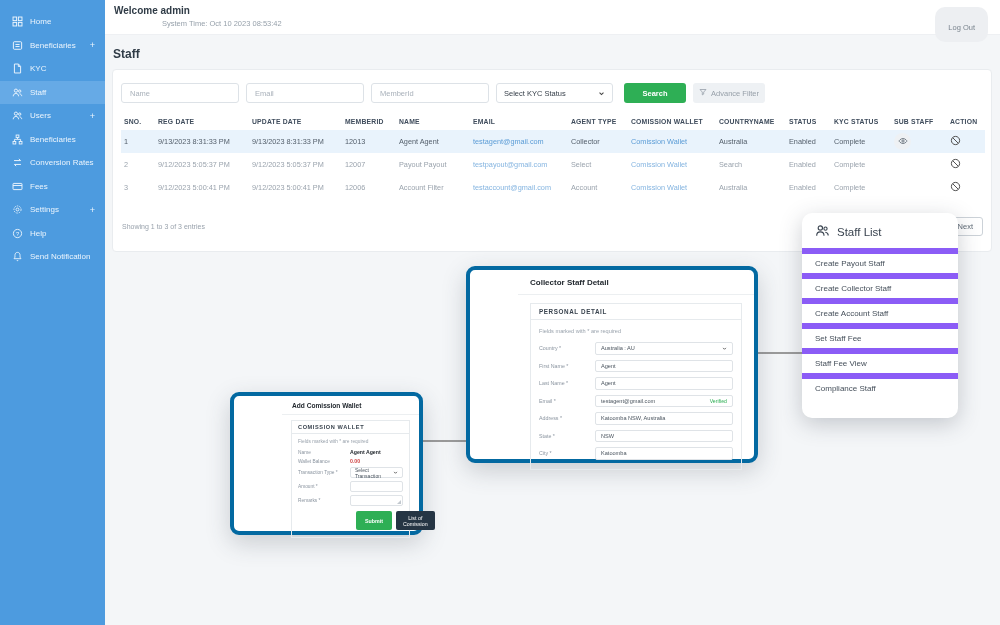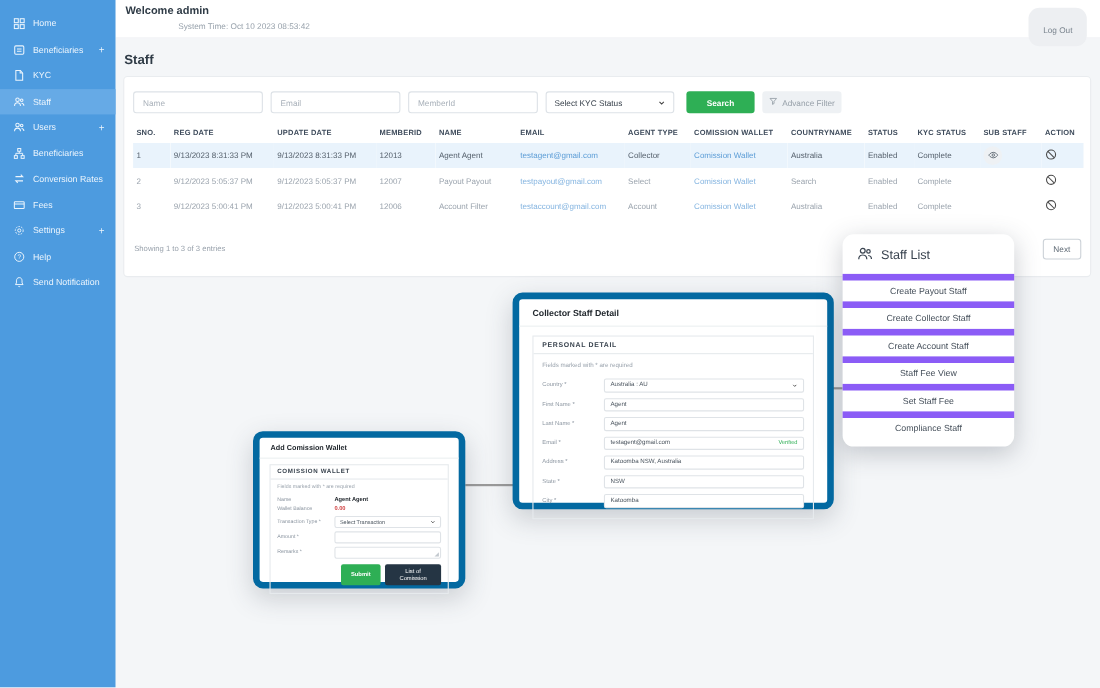--- a/index.html
+++ b/index.html
@@ -48,27 +48,27 @@
 
   .showing { position:absolute; left:9px; top:153px; font-size:7px; color:#99a2ac; }
   .next-btn { position:absolute; right:8px; top:147px; background:#fff; border:1px solid #ccd2d8; border-radius:3px; font-size:7.5px; color:#5f6a75; padding:4px 9px; cursor:pointer; font-family:inherit; }
 
   
   .connector { position:absolute; height:2px; background:#9b9b9b; z-index:3; }
   .connector.c1 { left:423px; top:440px; width:44px; }
   .connector.c2 { left:757px; top:352px; width:46px; }
 
   
-  .staff-popup { position:absolute; left:766px; top:213px; width:156px; background:#fff; border-radius:10px; box-shadow:0 6px 22px rgba(50,60,75,.25); z-index:6; padding-bottom:7px;text-align:center; }
+  .staff-popup { position:absolute; left:802px; top:213px; width:156px; background:#fff; border-radius:10px; box-shadow:0 6px 22px rgba(50,60,75,.25); z-index:6; padding-bottom:20px; }
   .sp-header { display:flex; align-items:center; gap:7px; padding:10px 13px 8px 13px; font-size:11.5px; color:#3a4450; }
   .sp-header svg { width:15px; height:15px; color:#3a4450; }
   .sp-item { padding:5px 13px; font-size:8px; color:#454f5a; border-top:6px solid #8b5cf6; cursor:pointer; }
 
   
-  .dialog { position:absolute; background:#fff; border-radius:9px; box-shadow:0 8px 24px rgba(50,60,75,.22); z-index:5; border:6px solid #0369a1; }
+  .dialog { position:absolute; background:#fff; border-radius:9px; box-shadow:0 8px 24px rgba(50,60,75,.22); z-index:5; border:4px solid #0369a1;padding-left:48px; }
   .dlg-title { font-weight:bold; color:#23292f; border-bottom:1px solid #eceff1; }
   .sec-box { border:1px solid #e6eaed; }
   .sec-head { font-weight:bold; color:#39434e; border-bottom:1px solid #e6eaed; letter-spacing:.6px; }
   .req-note { color:#9aa3ad; }
   .frow { display:flex; align-items:center; }
   .flabel { color:#8b95a0; flex-shrink:0; }
   .ffield { flex:1; border:1px solid #dfe3e7; border-radius:2px; color:#4a545e; display:flex; align-items:center; background:#fff; }
   .caret { margin-left:auto; color:#555; }
   .caret svg { display:block; }
 
@@ -376,22 +376,22 @@
           <circle cx="5.7" cy="5.3" r="2.3"></circle>
           <circle cx="11.2" cy="6" r="1.7"></circle>
           <path d="M1.8 13.5c0-2.6 1.8-4.1 3.9-4.1s3.9 1.5 3.9 4.1"></path>
           <path d="M11 9.9c1.8.2 3.1 1.6 3.1 3.4"></path>
         </svg></span>
     <span>Staff List</span>
   </div>
   <div class="sp-item">Create Payout Staff</div>
   <div class="sp-item">Create Collector Staff</div>
   <div class="sp-item">Create Account Staff</div>
+  <div class="sp-item">Set Staff Fee</div>
   <div class="sp-item">Staff Fee View</div>
-  <div class="sp-item">Set Staff Fee</div>
   <div class="sp-item">Compliance Staff</div>
 </div>
 
 <div class="dialog collector">
   <div class="dlg-title">Collector Staff Detail</div>
   <div class="sec-box">
     <div class="sec-head">PERSONAL DETAIL</div>
     <div class="sec-body">
       <div class="req-note">Fields marked with * are required</div>
       <div class="frow">

